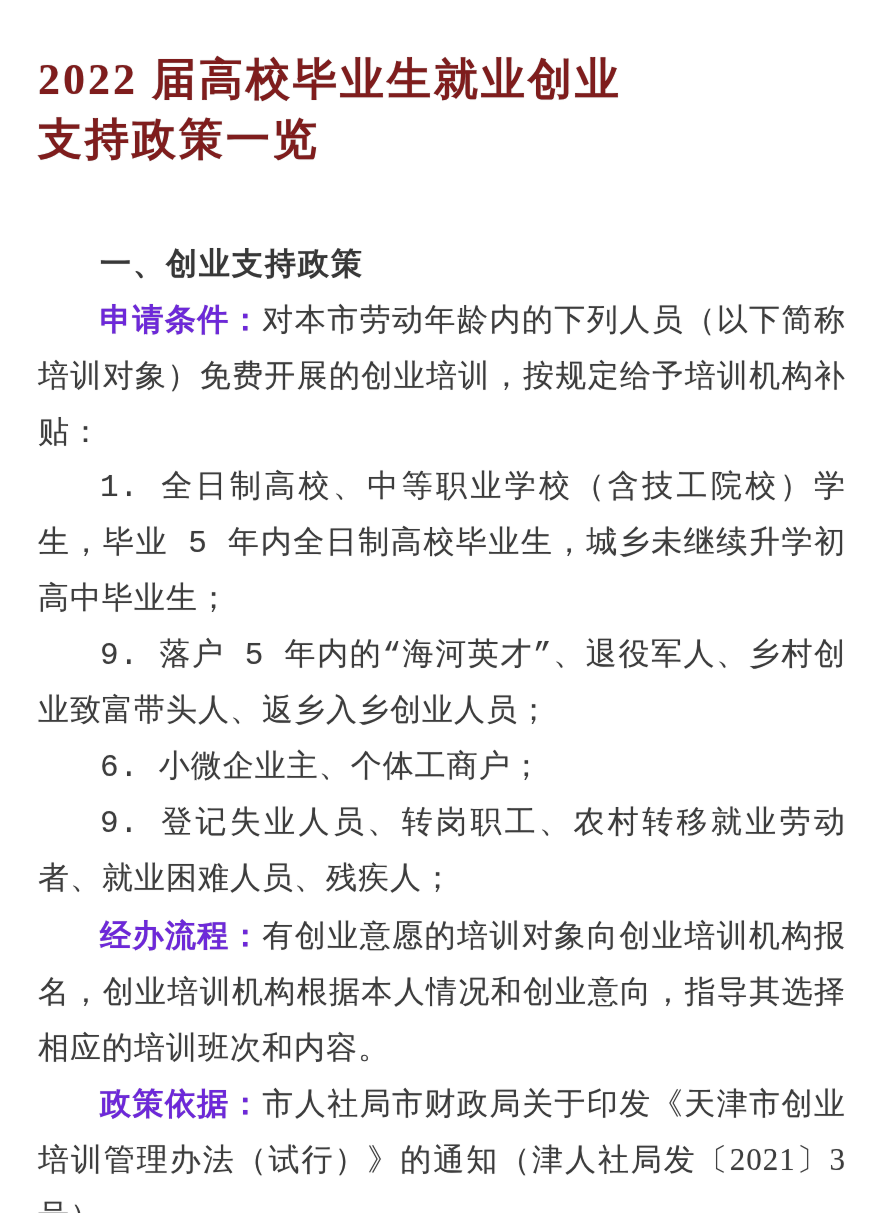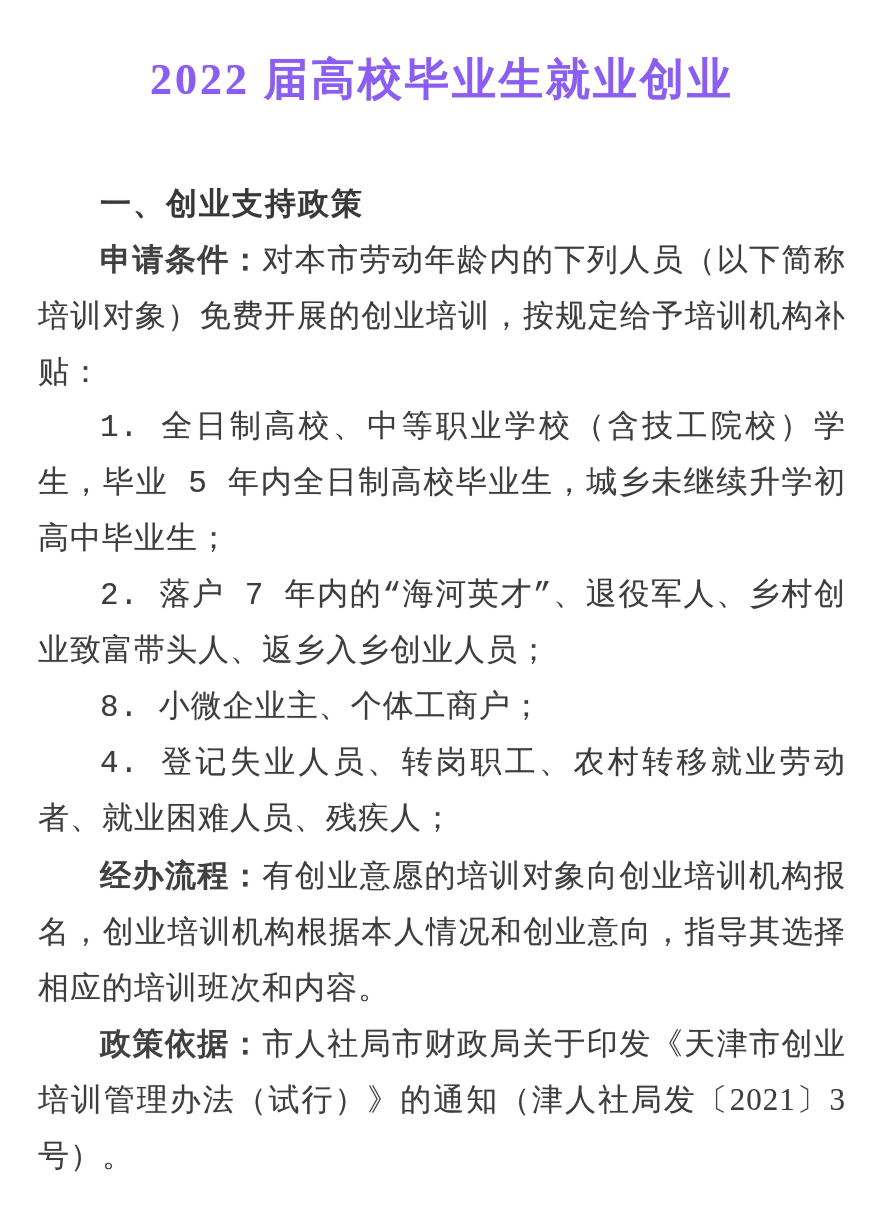--- a/index.html
+++ b/index.html
@@ -15,25 +15,25 @@
     color: #3d3d3d;
   }
   .page {
     box-sizing: border-box;
     width: 884px;
     height: 1213px;
     padding: 50px 38px 0 38px;
     background: #ffffff;
   }
   .doc-title {
-    text-align: center;
+    text-align: left;
     font-size: 44px;
     line-height: 60px;
     font-weight: bold;
-    color: #8b5cf6;
+    color: #7f1d1d;
     letter-spacing: 3px;
     text-shadow: 0 0 1px rgba(47,47,47,0.45);
   }
   .content {
     margin-top: 66px;
     font-size: 31px;
     line-height: 56px;
     text-align: justify;
     text-shadow: 0 0 1px rgba(61,61,61,0.35);
   }
@@ -46,49 +46,50 @@
     font-weight: bold;
     color: #383838;
     letter-spacing: 2px;
   }
   .sub-heading {
     letter-spacing: 2px;
   }
   .para-label {
     font-family: "Liberation Sans", "DejaVu Sans", sans-serif;
     font-weight: bold;
-    color: #404040;
+    color: #6d28d9;
   }
   .list-item {
     letter-spacing: 1px;
     font-family: Liberation Mono, monospace;
   }
   .body-para {
     letter-spacing: 1px;
   }
 </style>
 </head>
 <body>
 
 <div class="page">
 
   <div class="doc-title">
     <div>2022 届高校毕业生就业创业</div>
+    <div>支持政策一览</div>
   </div>
 
   <div class="content">
 
     <p class="section-heading">一、创业支持政策</p>
 
 
     <p class="body-para"><span class="para-label">申请条件：</span><span>对本市劳动年龄内的下列人员（以下简称培训对象）免费开展的创业培训，按规定给予培训机构补贴：</span></p>
 
     <p class="list-item">1.  全日制高校、中等职业学校（含技工院校）学生，毕业 5 年内全日制高校毕业生，城乡未继续升学初高中毕业生；</p>
-    <p class="list-item">2.  落户 7 年内的“海河英才”、退役军人、乡村创业致富带头人、返乡入乡创业人员；</p>
-    <p class="list-item">8.  小微企业主、个体工商户；</p>
-    <p class="list-item">4.  登记失业人员、转岗职工、农村转移就业劳动者、就业困难人员、残疾人；</p>
+    <p class="list-item">9.  落户 5 年内的“海河英才”、退役军人、乡村创业致富带头人、返乡入乡创业人员；</p>
+    <p class="list-item">6.  小微企业主、个体工商户；</p>
+    <p class="list-item">9.  登记失业人员、转岗职工、农村转移就业劳动者、就业困难人员、残疾人；</p>
 
     <p class="body-para"><span class="para-label">经办流程：</span><span>有创业意愿的培训对象向创业培训机构报名，创业培训机构根据本人情况和创业意向，指导其选择相应的培训班次和内容。</span></p>
 
     <p class="body-para"><span class="para-label">政策依据：</span><span>市人社局市财政局关于印发《天津市创业培训管理办法（试行）》的通知（津人社局发〔2021〕3 号）。</span></p>
 
   </div>
 </div>
 
 </body></html>

